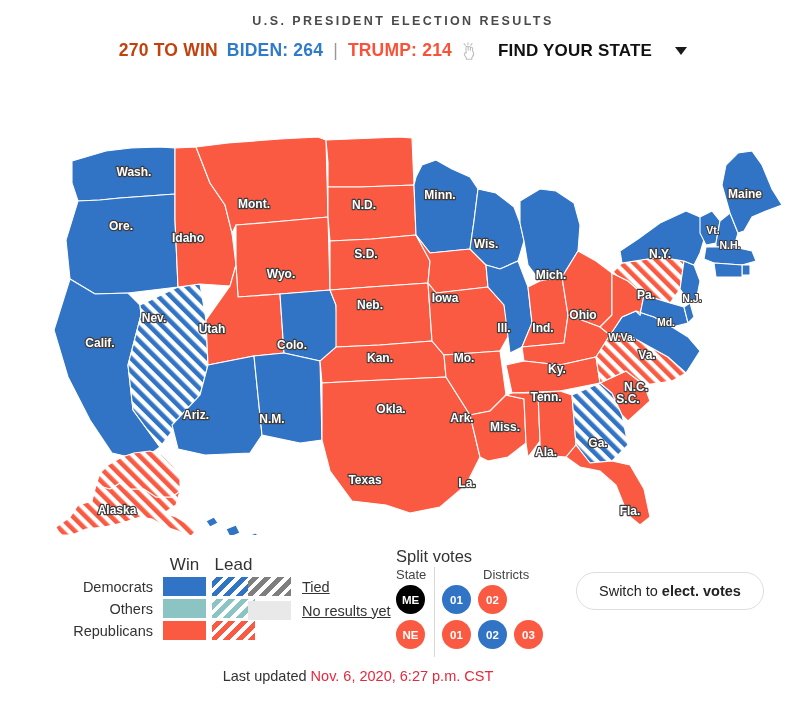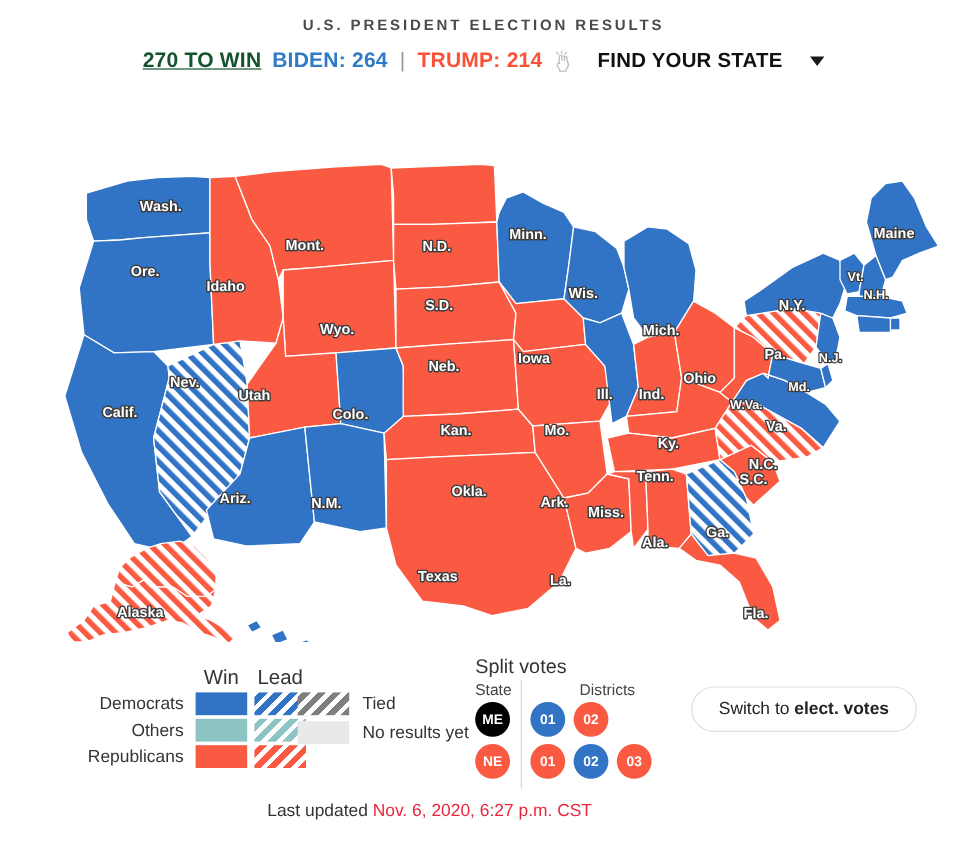--- a/index.html
+++ b/index.html
@@ -26,21 +26,21 @@
   .headbar {
     display: flex;
     align-items: center;
     justify-content: center;
     gap: 9px;
     margin-top: 12px;
     font-size: 17.5px;
     font-weight: 700;
     letter-spacing: .2px;
   }
-  .to-win { color: #14532d; text-decoration: underline; }
+  .to-win { color: #c2410c; }
   .biden { color: #2f7bc8; }
   .trump { color: #fa5238; }
   .sep { color: #999999; font-weight: 400; padding: 0 1px; }
   .cursor-ic { width: 16px; height: 18px; display:inline-block; opacity:.55; }
   .find-state {
     display: flex; align-items: center; gap: 23px;
     margin-left: 12px;
     color: #111111;
     font-weight: 700;
     font-size: 17px;
@@ -81,21 +81,21 @@
   .legend-parties {
     position: absolute; left: 62px; top: 10px;
     font-size: 14.5px; color: #333333;
   }
   .lp-head { display: flex; justify-content: flex-end; gap: 6px; margin-bottom: 2px; }
   .lp-head span { width: 43px; text-align: center; font-size: 17px; color:#333; }
   .lp-line { display: flex; align-items: center; gap: 6px; margin-bottom: 3px; }
   .lp-name { width: 95px; text-align: right; padding-right: 4px; }
   .sw { width: 43px; height: 19px; display: block; }
 
-  .legend-misc { position: absolute; left: 248px; top: 32px; font-size: 14.5px; color:#333; }
+  .legend-misc { position: absolute; left: 248px; top: 32px; font-size: 14.5px; color:#333;text-decoration:underline; }
   .lm-line { display: flex; align-items: center; gap: 11px; margin-bottom: 5px; }
   .lm-sw { width: 43px; height: 19px; display: block; }
 
   .split { position: absolute; left: 396px; top: 2px; }
   .split-title { font-size: 16.5px; color: #333333; margin-bottom: 1px; }
   .split-sub { display: flex; font-size: 13px; color: #444444; margin-bottom: 3px; gap: 32px; }
   .split-sub .s1 { width: 46px; }
   .split-sub .s2 { padding-left: 9px; }
   .split-grid { position: relative; }
   .split-line { display: flex; align-items: center; margin-bottom: 6px; }

